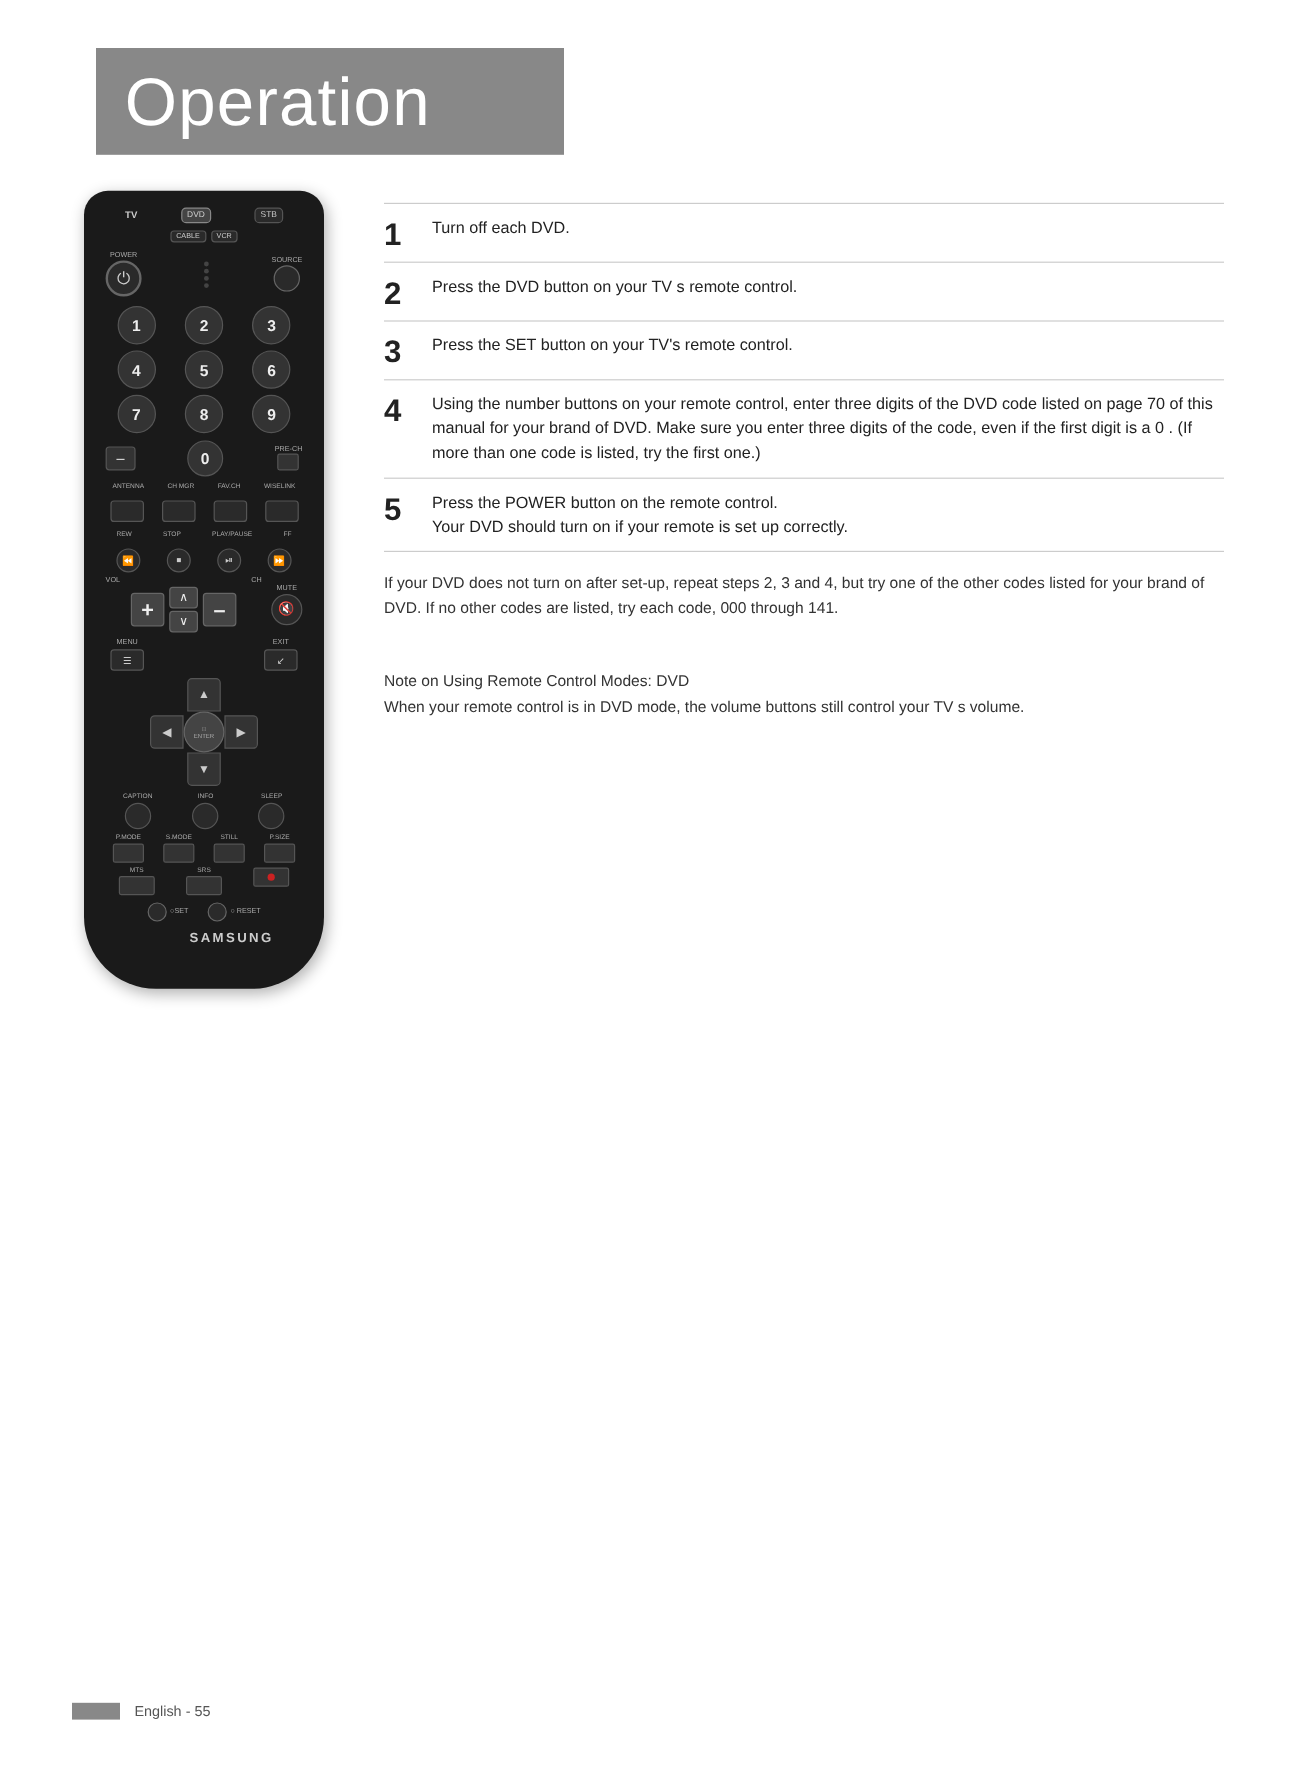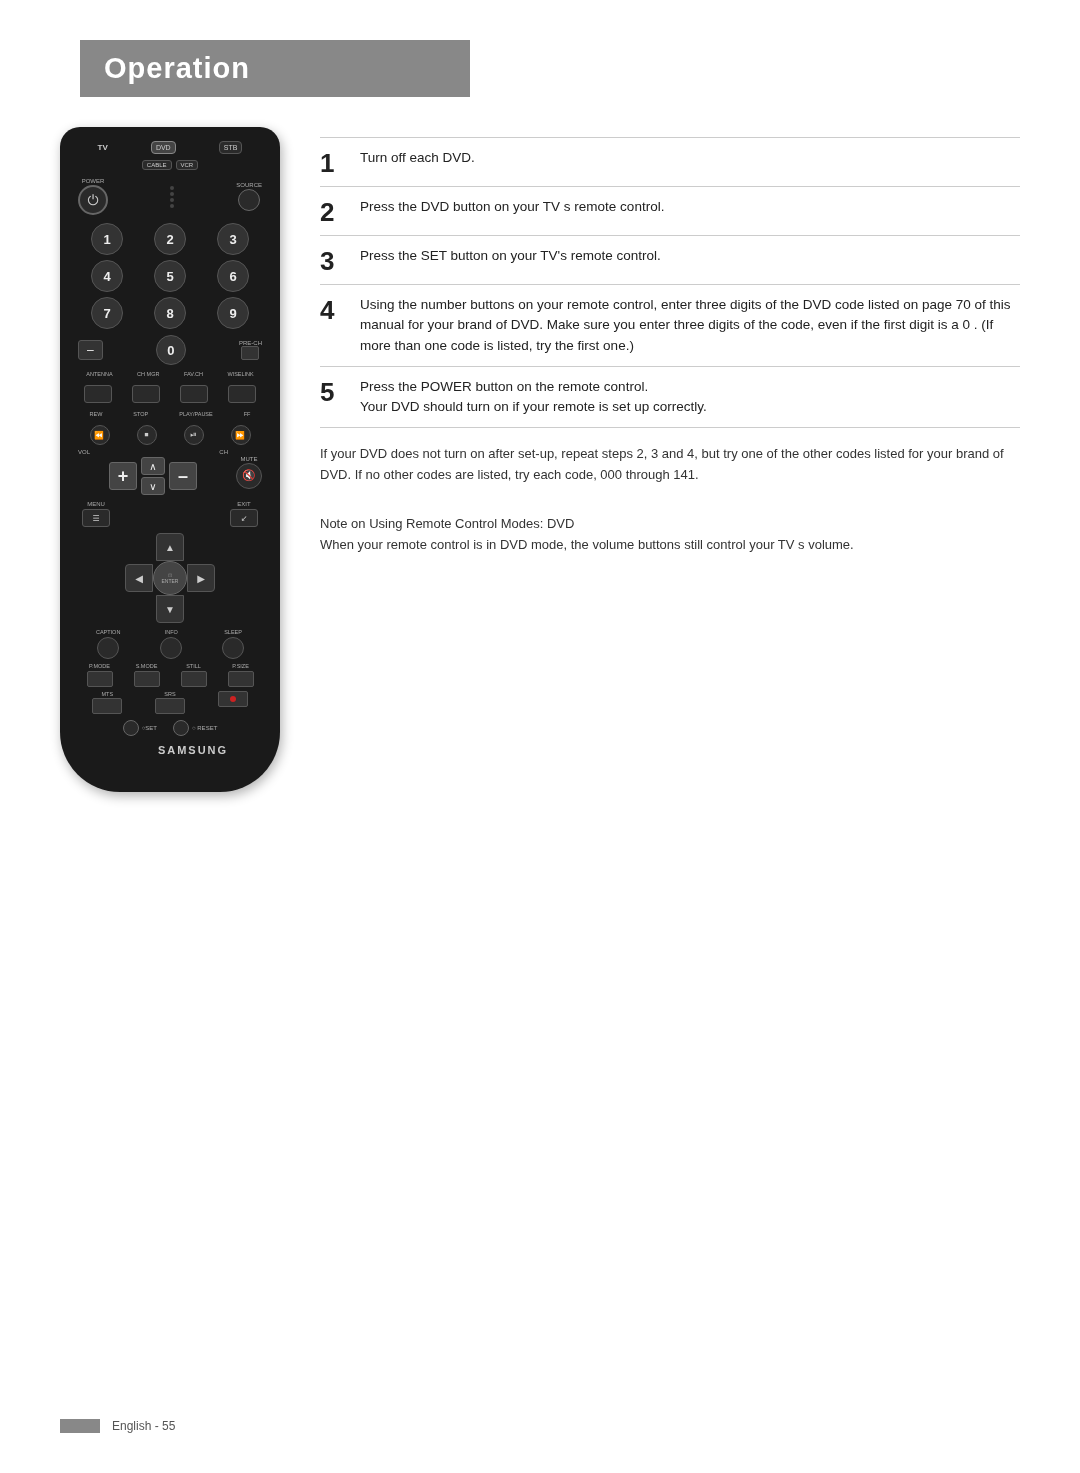--- a/index.html
+++ b/index.html
@@ -14,22 +14,22 @@
     }
 
     
     .page-header {
       background: #888;
       width: 390px;
       padding: 12px 24px 12px 24px;
       margin: 40px 0 30px 80px;
     }
     .page-header h1 {
-      font-size: 29px;
-      font-weight: 700;
+      font-size: 56px;
+      font-weight: 400;
       color: #fff;
       letter-spacing: 1px;
     }
 
     
     .main-content {
       display: flex;
       flex-direction: row;
       margin: 0 60px;
       gap: 40px;
@@ -37,21 +37,21 @@
 
     
     .remote-wrap {
       flex: 0 0 220px;
       display: flex;
       flex-direction: column;
       align-items: center;
     }
 
     .remote {
-      width: 220px;
+      width: 200px;
       background: #1a1a1a;
       border-radius: 20px 20px 60px 60px;
       padding: 10px 10px 30px 10px;
       display: flex;
       flex-direction: column;
       align-items: center;
       box-shadow: 2px 4px 12px rgba(0,0,0,0.3);
       position: relative;
     }
 
@@ -498,21 +498,21 @@
       padding-top: 2px;
     }
 
     .step-text {
       font-size: 13.5px;
       color: #222;
       line-height: 1.5;
     }
 
     .note-section {
-      margin-top: 28px;
+      margin-top: 40px;
       font-size: 13px;
       color: #333;
       line-height: 1.6;
     }
 
     .additional-info {
       margin-top: 16px;
       font-size: 13px;
       color: #333;
       line-height: 1.6;

